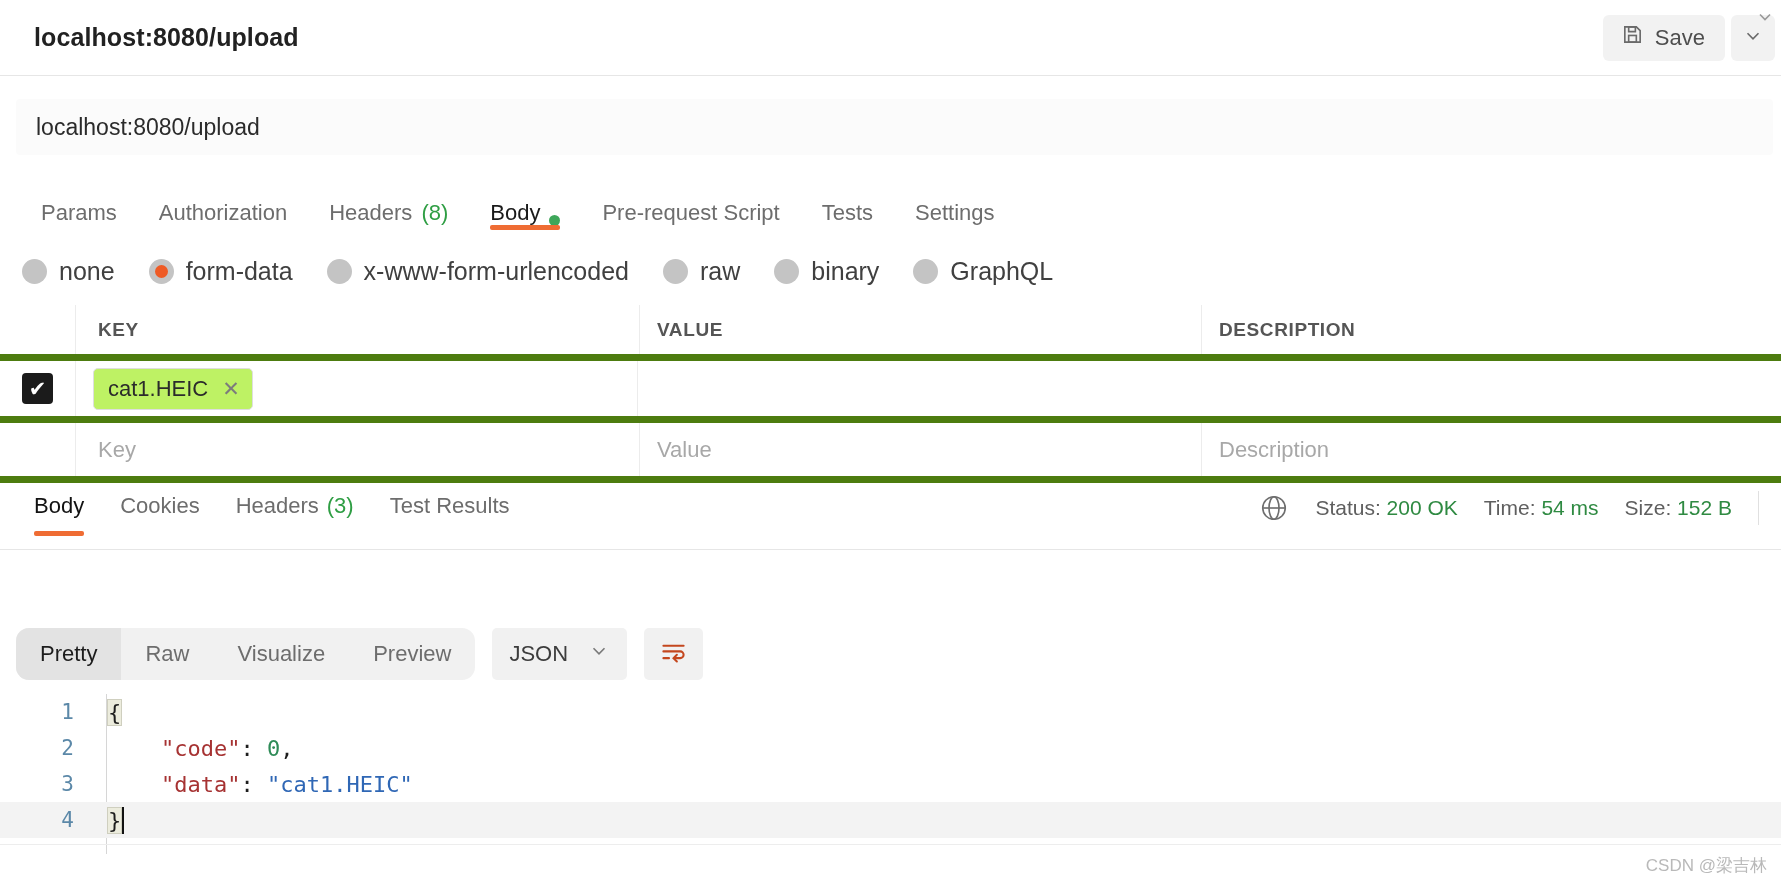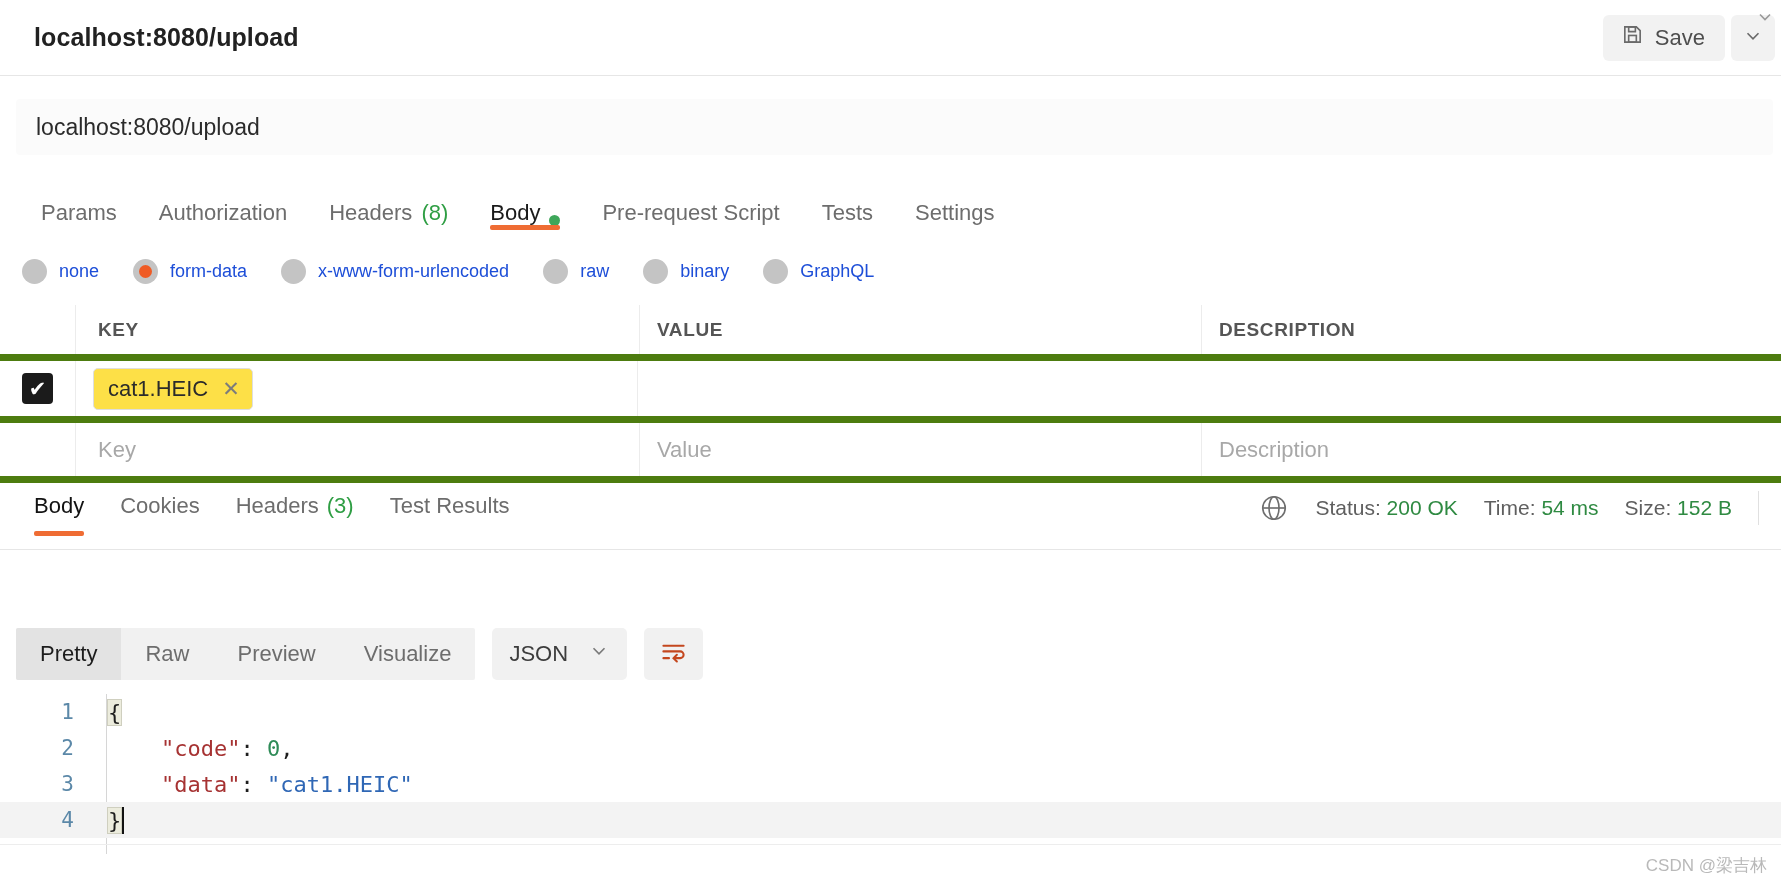--- a/index.html
+++ b/index.html
@@ -84,21 +84,21 @@
     height: 5px; background: #ef6c33; border-radius: 2px;
   }
 
   
   .radios {
     position: absolute; left: 22px; top: 248px; width: 1759px; height: 46px;
     display: flex; align-items: center; gap: 0;
   }
   .radio-item {
     display: flex; align-items: center; gap: 12px;
-    margin-right: 34px; font-size: 18px; color: #1d4ed8; white-space: nowrap;
+    margin-right: 34px; font-size: 25px; color: #404040; white-space: nowrap;
   }
   .radio-dot {
     width: 25px; height: 25px; border-radius: 50%;
     background: #c4c4c4; position: relative; flex: none;
   }
   .radio-dot.on::after {
     content: ""; position: absolute; left: 50%; top: 50%;
     width: 13px; height: 13px; margin: -6.5px 0 0 -6.5px;
     border-radius: 50%; background: #ef5b25;
   }
@@ -118,21 +118,21 @@
   .td { font-size: 22px; color: #2b2b2b; }
   .ph { font-size: 22px; color: #a8a8a8; }
   .checkbox {
     width: 31px; height: 31px; border-radius: 4px; background: #1b1b1b;
     display: flex; align-items: center; justify-content: center;
     color: #fff; font-size: 21px; line-height: 1;
   }
   .file-chip {
     display: inline-flex; align-items: center; gap: 14px;
     border: 1px solid #dedede; border-radius: 5px;
-    padding: 7px 12px 7px 14px; background: #fde047;
+    padding: 7px 12px 7px 14px; background: #bef264;
     font-size: 22px; color: #2b2b2b;
   }
   .file-chip .x { color: #7c7c7c; font-size: 21px; }
 
   
   .resp-bar {
     position: absolute; left: 0; top: 485px; width: 1781px; height: 65px;
     display: flex; align-items: flex-start; padding-left: 16px;
     border-bottom: 1px solid #e6e6e6;
   }
@@ -155,21 +155,21 @@
   .meta-val { color: #2f8a42; margin-top: 20px; }
   .globe { color: #6e6e6e; display: flex; align-items: center; }
   .meta-div { width: 1px; height: 34px; background: #e0e0e0; }
 
   
   .resp-tools {
     position: absolute; left: 16px; top: 628px;
     display: flex; align-items: center; gap: 17px;
   }
   .seg {
-    display: flex; background: #f1f1f1; border-radius: 2px; height: 52px;
+    display: flex; background: #f1f1f1; border-radius: 13px; height: 52px;
     overflow: hidden;
   }
   .seg-item {
     display: flex; align-items: center; padding: 0 24px;
     font-size: 22px; color: #6d6d6d; white-space: nowrap;
   }
   .seg-item.active { background: #e3e3e3; color: #1c1c1c; }
   .fmt {
     display: flex; align-items: center; gap: 20px;
     background: #f1f1f1; border-radius: 5px; height: 52px; padding: 4px 17px;
@@ -400,24 +400,24 @@
 
   <div class="resp-tools">
     <div class="seg">
       <div class="seg-item active">
         <span>Pretty</span>
       </div>
       <div class="seg-item">
         <span>Raw</span>
       </div>
       <div class="seg-item">
+        <span>Visualize</span>
+      </div>
+      <div class="seg-item">
         <span>Preview</span>
-      </div>
-      <div class="seg-item">
-        <span>Visualize</span>
       </div>
     </div>
 
     <div class="fmt">
       <span>JSON</span>
       <span class="caret">
         <svg width="22" height="22" viewBox="0 0 24 24" fill="none" stroke="#7a7a7a" stroke-width="1.8">
           <path d="M6 9l6 6 6-6"></path>
         </svg>
       </span>

